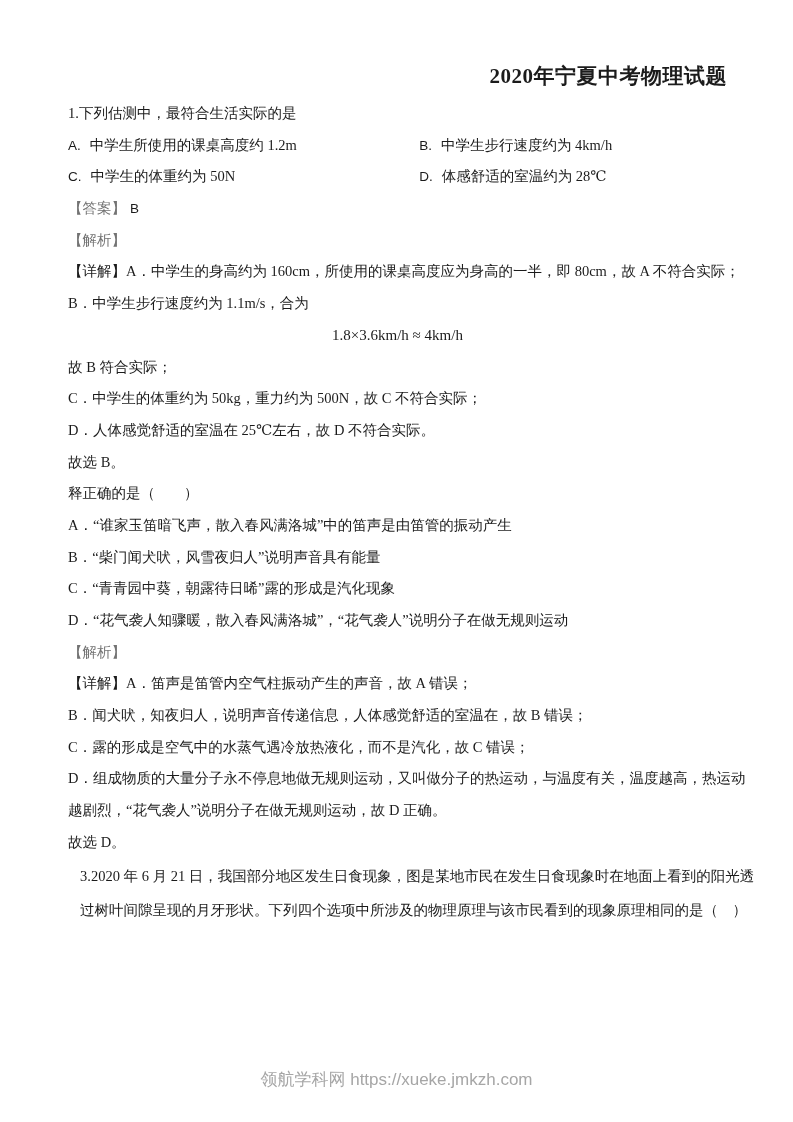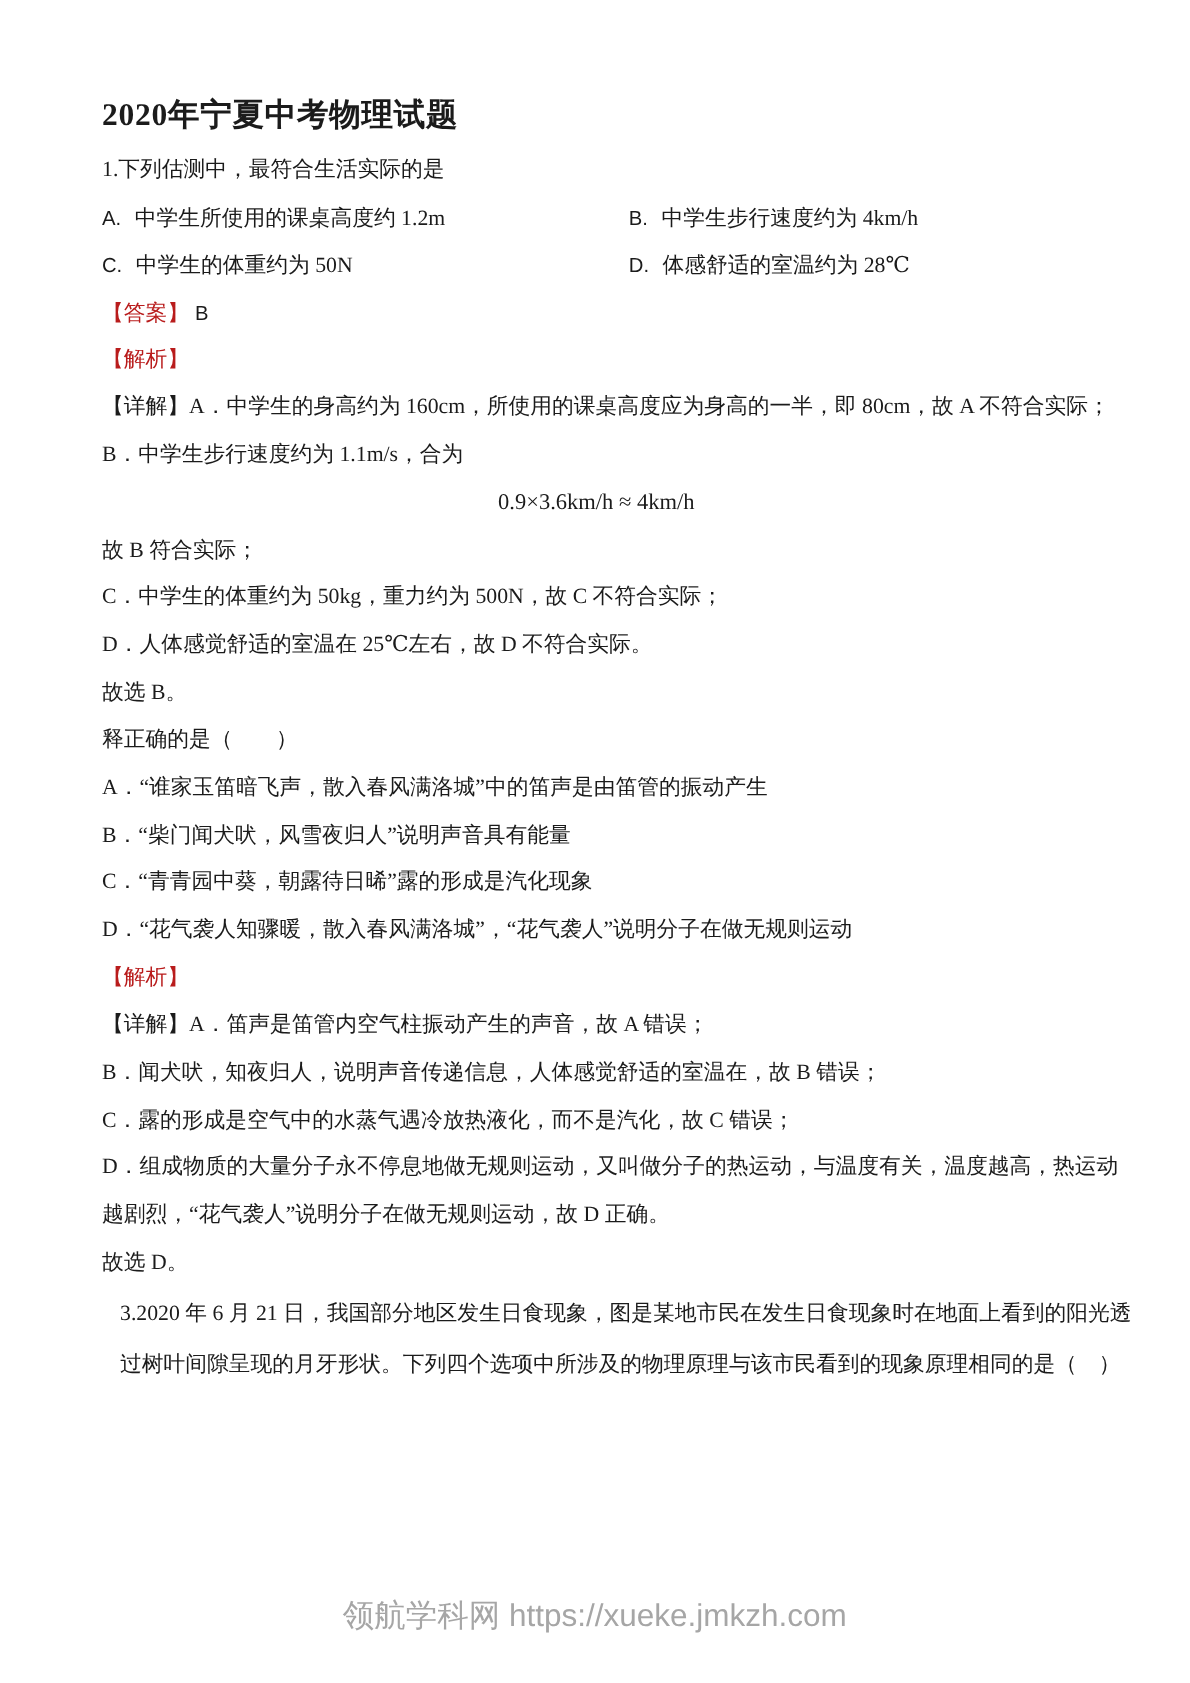--- a/index.html
+++ b/index.html
@@ -6,42 +6,42 @@
   .page{
     position:relative;
     width:793px;height:1122px;
     background:#ffffff;
     overflow:hidden;
     font-family:"Liberation Serif","DejaVu Serif",serif;
     color:#1b1b1b;
   }
   .inner{position:absolute;left:68px;right:66px;top:56px;}
   .title{
-    font-size:21px;font-weight:bold;text-align:left;
+    font-size:21px;font-weight:bold;text-align:right;
     height:40px;line-height:40px;margin:0 0 2px 0;
     letter-spacing:0.5px;
   }
   .line{
     font-size:14.5px;
     height:31.7px;line-height:31.7px;
     white-space:nowrap;
   }
   .cols{display:flex;gap:25px;}
   .c1{width:49.5%;}
   .c2{flex:1;}
   .opt-letter{margin-right:9px;font-family:"Liberation Sans","DejaVu Sans",sans-serif;font-size:13.5px;}
-  .teal{color:#b91c1c;}
+  .teal{color:#737373;}
   .ans-val{margin-left:4px;font-family:"Liberation Sans","DejaVu Sans",sans-serif;font-size:13.5px;}
   .formula{text-align:center;font-size:15px;white-space:nowrap;}
   .q3 .line{height:34.5px;line-height:34.5px;margin-left:12px;}
   .watermark{
     position:absolute;left:0;bottom:31px;width:100%;
     text-align:center;
     font-family:"Liberation Sans","DejaVu Sans",sans-serif;
-    font-size:21px;color:#a6a6a6;
+    font-size:17px;color:#a6a6a6;
   }
 </style>
 </head>
 <body>
 
 <div class="page">
   <div class="inner">
 
     <h1 class="title">2020年宁夏中考物理试题</h1>
 
@@ -62,21 +62,21 @@
         <span class="teal">【答案】</span><span class="ans-val">B</span>
       </div>
 
       <div class="line">
         <span class="teal">【解析】</span>
       </div>
 
       <div class="line">【详解】A．中学生的身高约为 160cm，所使用的课桌高度应为身高的一半，即 80cm，故 A 不符合实际；</div>
       <div class="line">B．中学生步行速度约为 1.1m/s，合为</div>
 
-      <div class="line formula">0.9×3.6km/h ≈ 4km/h</div>
+      <div class="line formula">1.8×3.6km/h ≈ 4km/h</div>
 
       <div class="line">故 B 符合实际；</div>
       <div class="line">C．中学生的体重约为 50kg，重力约为 500N，故 C 不符合实际；</div>
       <div class="line">D．人体感觉舒适的室温在 25℃左右，故 D 不符合实际。</div>
       <div class="line">故选 B。</div>
     </div>
 
     <div>
       <div class="line">释正确的是（　　）</div>
 

